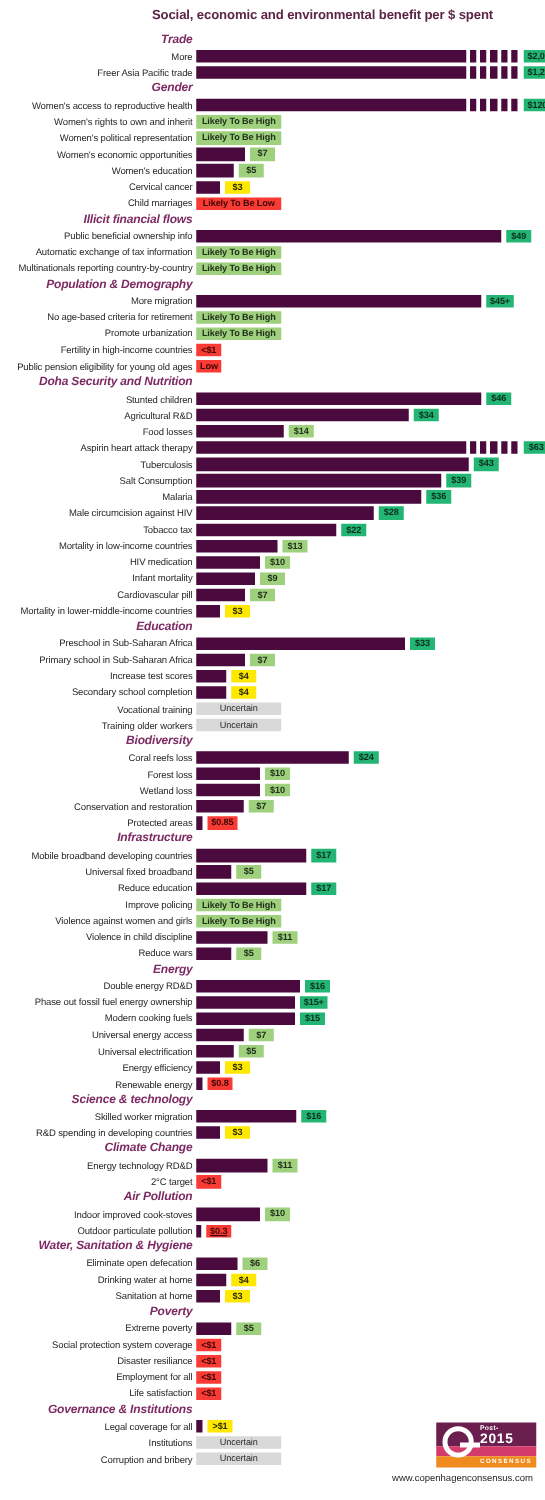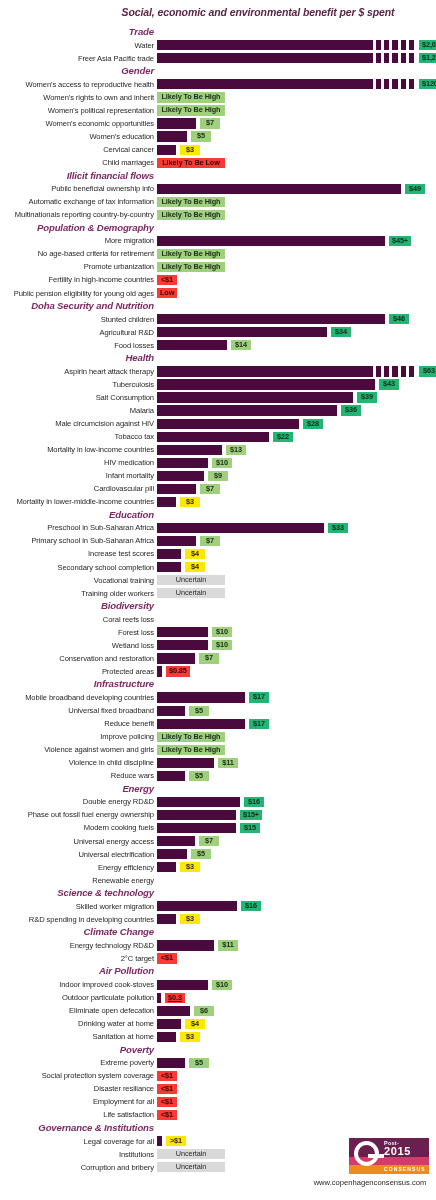--- a/index.html
+++ b/index.html
@@ -15,21 +15,20 @@
     height:1200px;
   }
   .title{
     position:absolute;
     left:0; top:6px; width:436px;
     text-align:center;
     padding-left:80px;
     box-sizing:border-box;
     font-size:10.5px;
     font-weight:bold;
-    font-style:italic;
     color:#5b2547;
     letter-spacing:-0.1px;
     white-space:nowrap;
   }
   .rows{
     position:absolute;
     left:0; top:26px; width:436px;
   }
   .row{
     position:relative;
@@ -158,21 +157,21 @@
 
 <div id="chart">
 
   <div class="title">Social, economic and environmental benefit per $ spent</div>
 
   <div class="rows" id="rows">
       <div class="row section">
         <div class="sec-label">Trade</div>
       </div>
       <div class="row item">
-        <div class="lbl">Water</div>
+        <div class="lbl">More</div>
         <div class="track">
           <div class="bar" style="width: 216px;"></div>
           <div class="seg-piece" style="left: 219px;"></div>
           <div class="seg-piece" style="left: 227.2px;"></div>
           <div class="seg-piece" style="left: 235.4px;"></div>
           <div class="seg-piece" style="left: 243.6px;"></div>
           <div class="seg-piece" style="left: 251.8px;"></div>
           <div class="valbox v-darkgreen" style="left: 262px; min-width: 20px;">$2,011</div>
         </div>
       </div>
@@ -315,23 +314,20 @@
           <div class="valbox v-darkgreen" style="left: 174px; min-width: 20px;">$34</div>
         </div>
       </div>
       <div class="row item">
         <div class="lbl">Food losses</div>
         <div class="track">
           <div class="bar" style="width: 70px;"></div>
           <div class="valbox v-green" style="left: 74px; min-width: 20px;">$14</div>
         </div>
       </div>
-      <div class="row section">
-        <div class="sec-label">Health</div>
-      </div>
       <div class="row item">
         <div class="lbl">Aspirin heart attack therapy</div>
         <div class="track">
           <div class="bar" style="width: 216px;"></div>
           <div class="seg-piece" style="left: 219px;"></div>
           <div class="seg-piece" style="left: 227.2px;"></div>
           <div class="seg-piece" style="left: 235.4px;"></div>
           <div class="seg-piece" style="left: 243.6px;"></div>
           <div class="seg-piece" style="left: 251.8px;"></div>
           <div class="valbox v-darkgreen" style="left: 262px; min-width: 20px;">$63</div>
@@ -448,20 +444,24 @@
         <div class="lbl">Training older workers</div>
         <div class="track">
           <div class="valbox v-gray v-wide" style="left: 0px; min-width: 68px;">Uncertain</div>
         </div>
       </div>
       <div class="row section">
         <div class="sec-label">Biodiversity</div>
       </div>
       <div class="row item">
         <div class="lbl">Coral reefs loss</div>
+        <div class="track">
+          <div class="bar" style="width: 122px;"></div>
+          <div class="valbox v-darkgreen" style="left: 126px; min-width: 20px;">$24</div>
+        </div>
       </div>
       <div class="row item">
         <div class="lbl">Forest loss</div>
         <div class="track">
           <div class="bar" style="width: 51px;"></div>
           <div class="valbox v-green" style="left: 55px; min-width: 20px;">$10</div>
         </div>
       </div>
       <div class="row item">
         <div class="lbl">Wetland loss</div>
@@ -495,21 +495,21 @@
         </div>
       </div>
       <div class="row item">
         <div class="lbl">Universal fixed broadband</div>
         <div class="track">
           <div class="bar" style="width: 28px;"></div>
           <div class="valbox v-green" style="left: 32px; min-width: 20px;">$5</div>
         </div>
       </div>
       <div class="row item">
-        <div class="lbl">Reduce benefit</div>
+        <div class="lbl">Reduce education</div>
         <div class="track">
           <div class="bar" style="width: 88px;"></div>
           <div class="valbox v-darkgreen" style="left: 92px; min-width: 20px;">$17</div>
         </div>
       </div>
       <div class="row item">
         <div class="lbl">Improve policing</div>
         <div class="track">
           <div class="valbox v-green v-wide" style="left: 0px; min-width: 68px;">Likely To Be High</div>
         </div>
@@ -574,20 +574,24 @@
       </div>
       <div class="row item">
         <div class="lbl">Energy efficiency</div>
         <div class="track">
           <div class="bar" style="width: 19px;"></div>
           <div class="valbox v-yellow" style="left: 23px; min-width: 20px;">$3</div>
         </div>
       </div>
       <div class="row item">
         <div class="lbl">Renewable  energy</div>
+        <div class="track">
+          <div class="bar" style="width: 5px;"></div>
+          <div class="valbox v-red" style="left: 9px; min-width: 20px;">$0.8</div>
+        </div>
       </div>
       <div class="row section">
         <div class="sec-label">Science &amp; technology</div>
       </div>
       <div class="row item">
         <div class="lbl">Skilled worker migration</div>
         <div class="track">
           <div class="bar" style="width: 80px;"></div>
           <div class="valbox v-darkgreen" style="left: 84px; min-width: 20px;">$16</div>
         </div>
@@ -624,20 +628,23 @@
           <div class="bar" style="width: 51px;"></div>
           <div class="valbox v-green" style="left: 55px; min-width: 20px;">$10</div>
         </div>
       </div>
       <div class="row item">
         <div class="lbl">Outdoor  particulate pollution</div>
         <div class="track">
           <div class="bar" style="width: 4px;"></div>
           <div class="valbox v-red" style="left: 8px; min-width: 20px; text-decoration: underline;">$0.3</div>
         </div>
+      </div>
+      <div class="row section">
+        <div class="sec-label">Water, Sanitation &amp; Hygiene</div>
       </div>
       <div class="row item">
         <div class="lbl">Eliminate open  defecation</div>
         <div class="track">
           <div class="bar" style="width: 33px;"></div>
           <div class="valbox v-green" style="left: 37px; min-width: 20px;">$6</div>
         </div>
       </div>
       <div class="row item">
         <div class="lbl">Drinking water  at home</div>

